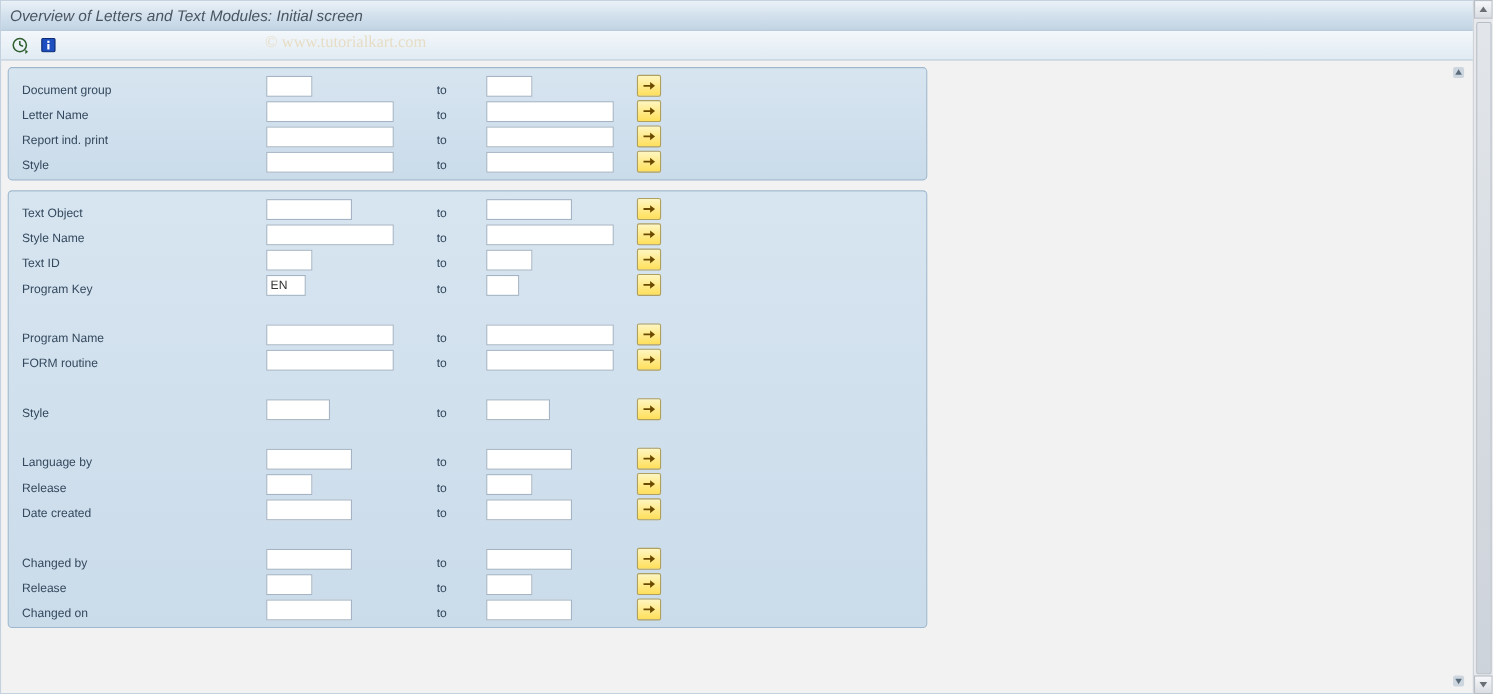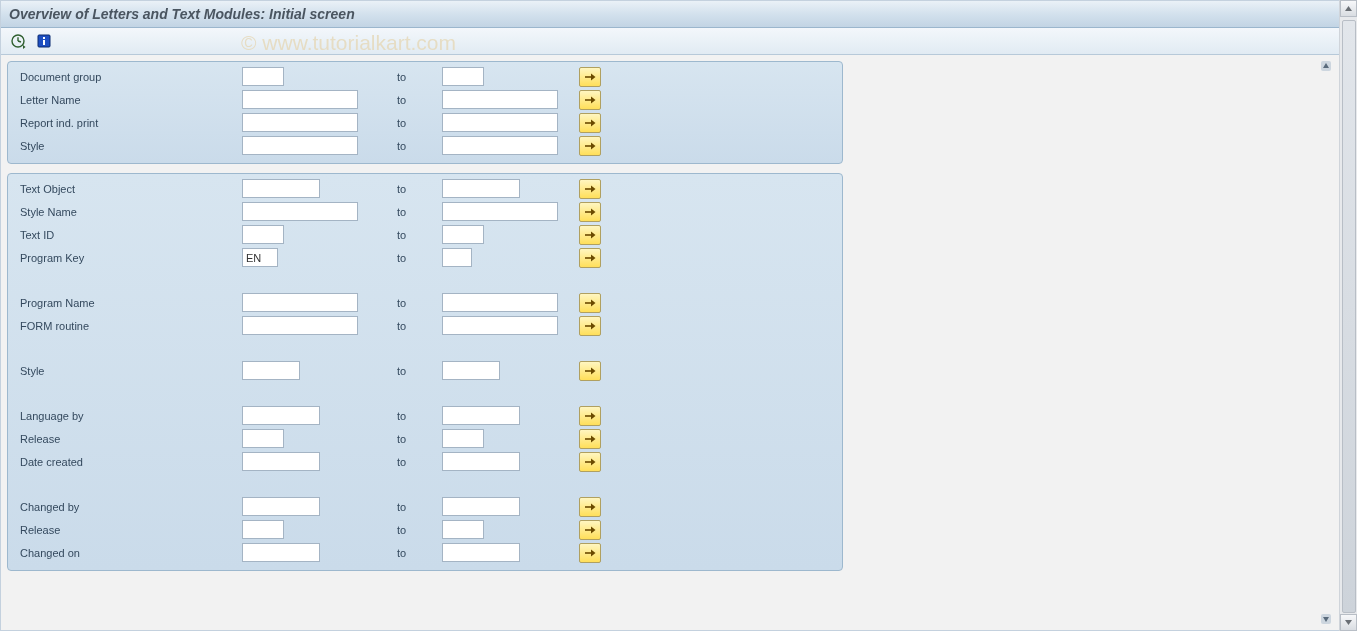--- a/index.html
+++ b/index.html
@@ -1,31 +1,31 @@
 <!DOCTYPE html>
 <html><head>
 <meta charset="utf-8">
 <style>
   html,body{margin:0;padding:0;font-family:Arial,Helvetica,sans-serif;font-size:11px;color:#333;background:#f2f2f2;height:100%;}
   body{width:1357px;height:631px;overflow:hidden;position:relative;}
   .workarea{position:absolute;left:0;top:0;right:17px;bottom:0;background:#f2f2f2;border:1px solid #c4d1de;box-sizing:border-box;}
   
-  .title-bar{height:26px;background:linear-gradient(to bottom,#eaf1f7 0%,#d3e1ed 50%,#c2d4e4 100%);border-bottom:1px solid #9bb6cd;display:flex;align-items:center;padding-left:8px;font-style:italic;font-weight:bold;font-size:14px;color:#4a5560;}
+  .title-bar{height:26px;background:linear-gradient(to bottom,#eaf1f7 0%,#d3e1ed 50%,#c2d4e4 100%);border-bottom:1px solid #9bb6cd;display:flex;align-items:center;padding-left:8px;font-style:italic;font-weight:normal;font-size:14px;color:#4a5560;}
   
   .toolbar{height:26px;background:linear-gradient(to bottom,#f3f7fb,#e1ebf3);border-bottom:1px solid #b7c9d9;display:flex;align-items:center;padding-left:6px;gap:4px;position:relative;}
   .tbtn{width:20px;height:20px;display:flex;align-items:center;justify-content:center;cursor:pointer;border:1px solid transparent;border-radius:3px;}
-  .watermark{position:absolute;left:240px;top:3px;color:#e6dbbf;font-size:21px;font-family:Liberation Sans, sans-serif;opacity:.9;pointer-events:none;}
+  .watermark{position:absolute;left:240px;top:3px;color:#e6dbbf;font-size:15px;font-family:Liberation Serif, serif;opacity:.9;pointer-events:none;}
   
   .content{position:absolute;left:6px;right:8px;top:60px;bottom:6px;}
   
   .grp{border:1px solid #9db8ce;border-radius:4px;background:linear-gradient(to bottom,#d7e5f0,#cadbea);margin-bottom:9px;position:relative;}
   .grp-hd{font-size:11px;color:#32526c;padding:3px 8px 0 8px;height:17px;}
   .grp-body{padding:3px 6px 6px 6px;}
   
-  .row{display:flex;align-items:center;height:23px;}
+  .row{display:flex;align-items:flex-end;height:23px;}
   .row .lbl{width:222px;padding-left:6px;color:#34495e;}
   .col-from{width:155px;display:flex;align-items:center;}
   .col-to-lbl{width:45px;color:#34495e;}
   .col-to{width:137px;display:flex;align-items:center;}
   .col-btn{width:30px;display:flex;align-items:center;}
   .spacer{height:22px;}
   
   input.sap{height:17px;border:1px solid #a4b4c4;background:#fff;padding:0 3px;font:11px Arial;color:#333;box-sizing:content-box;}
   input.sap.short{width:34px;}
   input.sap.lang{width:28px;text-align:left;}

